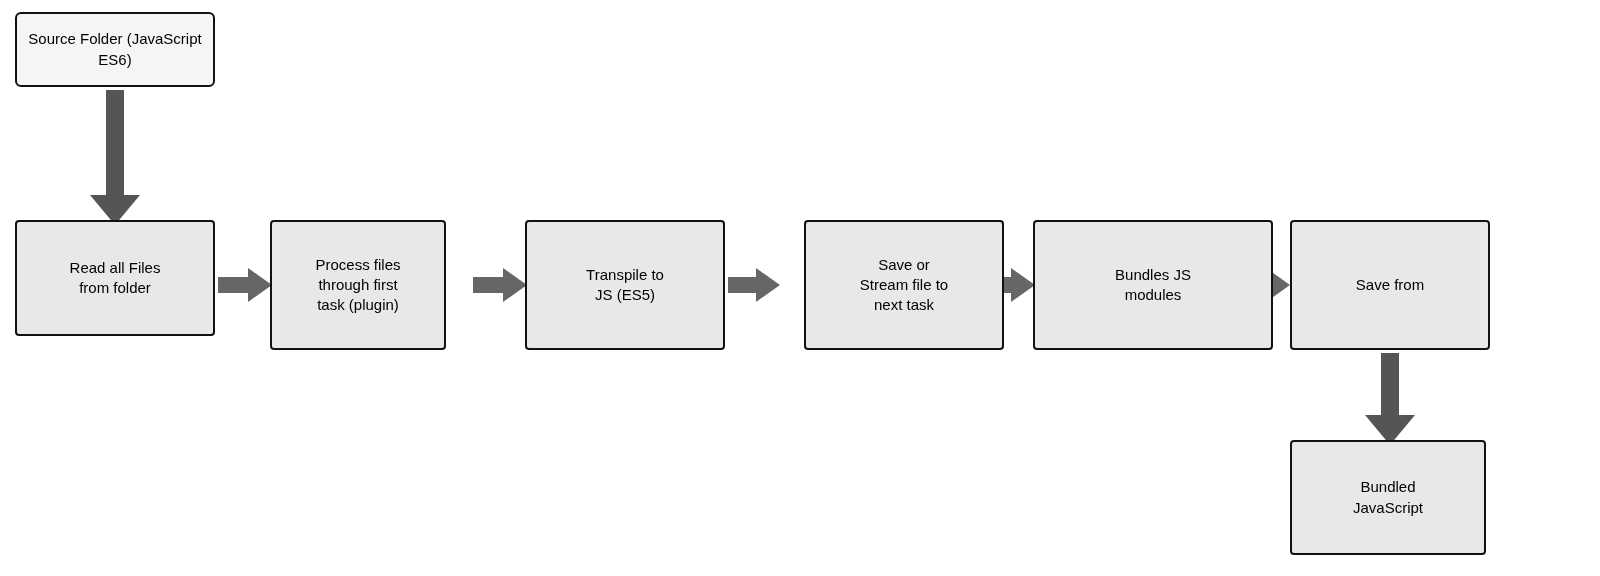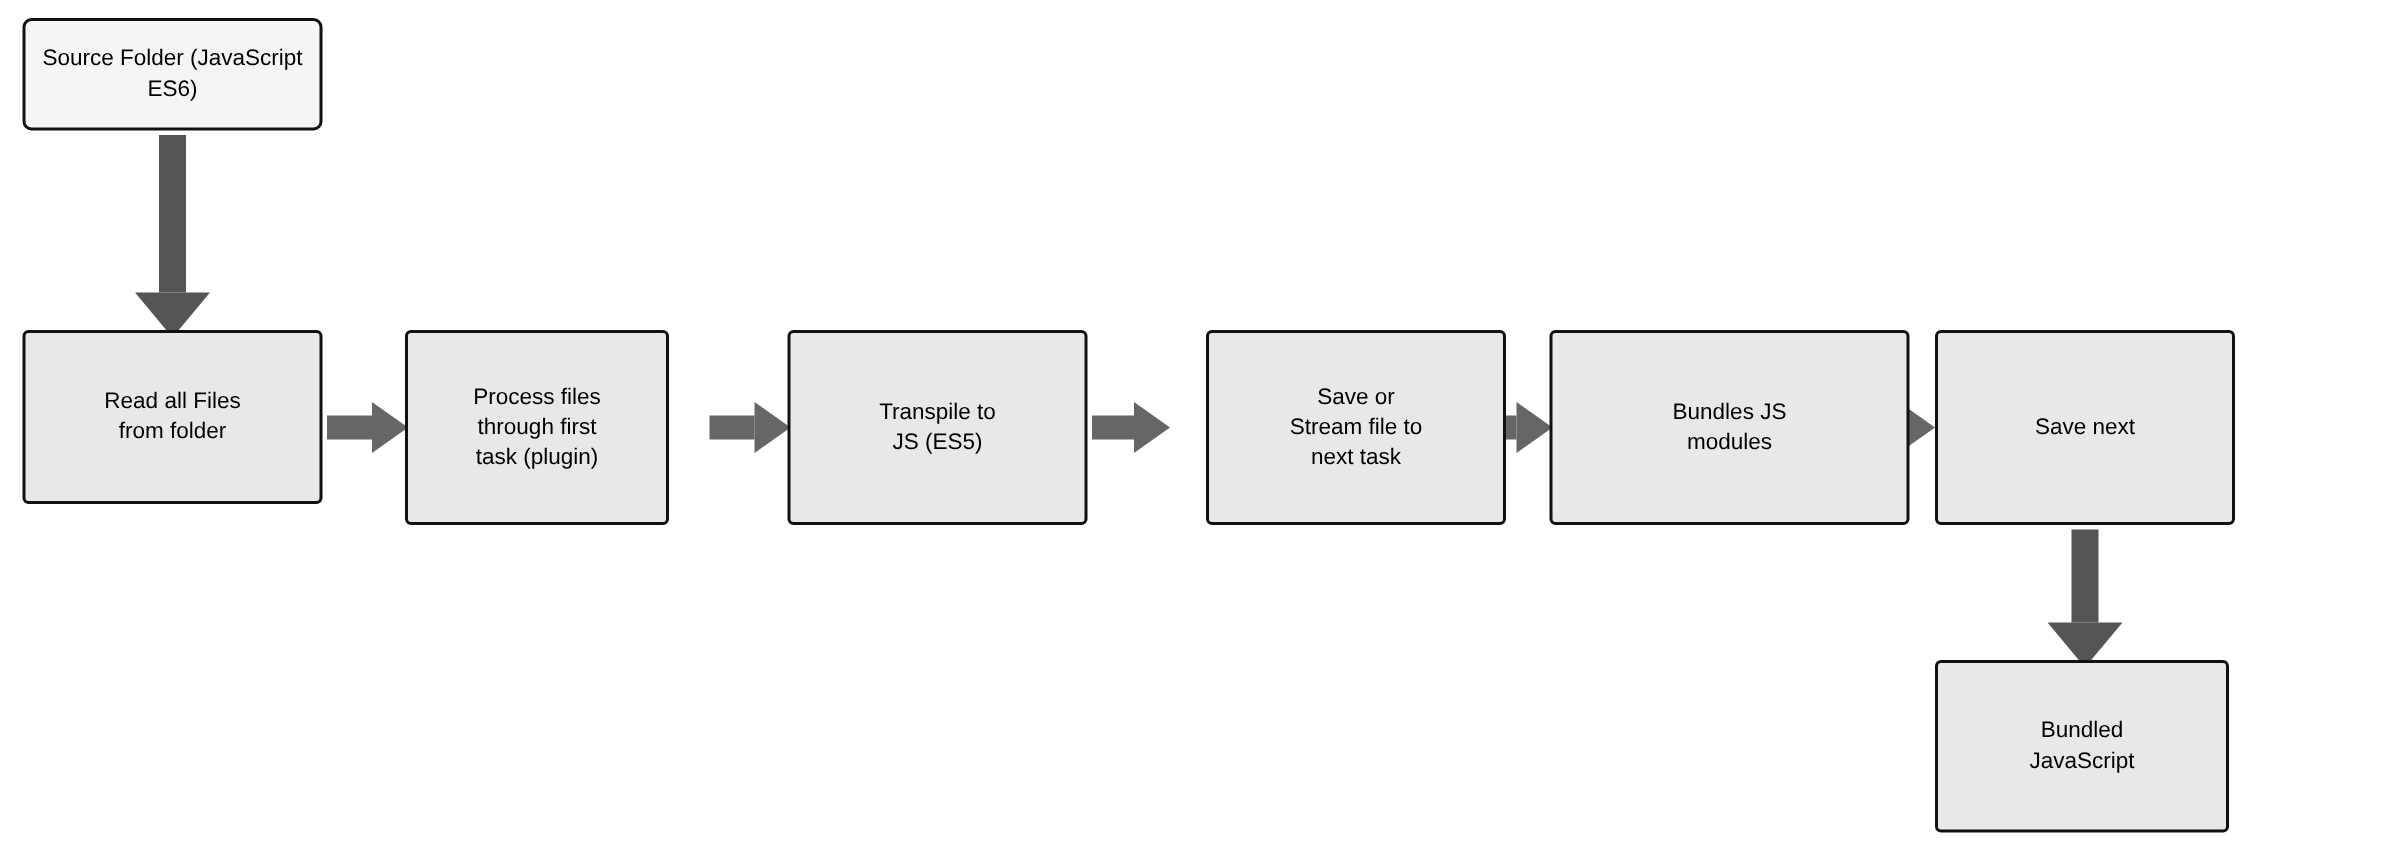--- a/index.html
+++ b/index.html
@@ -98,20 +98,20 @@
 
   <div class="box" style="left:778px; top:220px; width:200px; height:130px;margin-left:26px;">
     <span>Save or<br>Stream file to<br>next task</span>
   </div>
 
   <div class="box" style="left:1033px; top:220px; width:240px; height:130px;">
     <span>Bundles JS<br>modules</span>
   </div>
 
   <div class="box" style="left:1290px; top:220px; width:200px; height:130px;">
-    <span>Save next</span>
+    <span>Save from</span>
   </div>
 
   <div class="box" style="left:1290px; top:440px; width:196px; height:115px;">
     <span>Bundled<br>JavaScript</span>
   </div>
 
 </div>
 
 </body></html>

